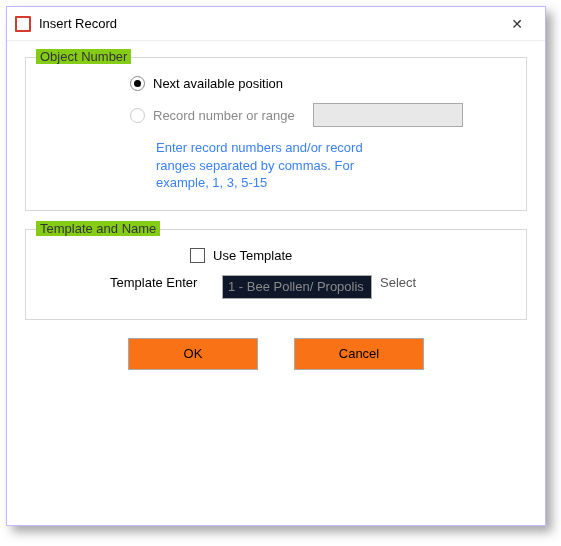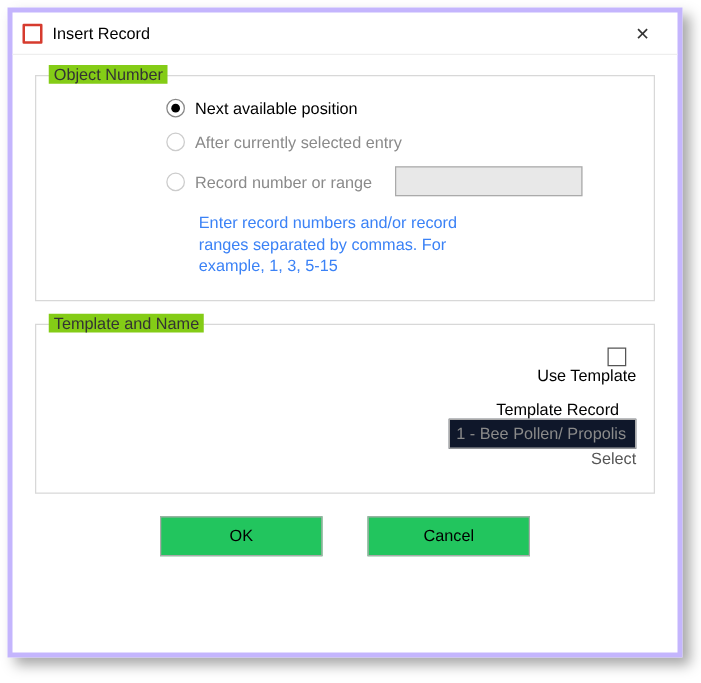--- a/index.html
+++ b/index.html
@@ -16,21 +16,21 @@
     height: 546px;
     position: relative;
   }
   .window {
     position: absolute;
     left: 6px;
     top: 6px;
     width: 540px;
     height: 520px;
     background: #fff;
-    border: 4px solid #c4b5fd;
+    border: 1px solid #c4b5fd;
     box-shadow: 6px 6px 10px rgba(0,0,0,0.35);
   }
   .titlebar {
     height: 34px;
     display: flex;
     align-items: center;
     padding: 0 8px;
     border-bottom: 1px solid #eee;
   }
   .app-icon {
@@ -108,23 +108,22 @@
   }
   .hint {
     padding: 6px 0 4px 116px;
     font-size: 13px;
     color: #3b82f6;
     max-width: 340px;
     line-height: 1.35;
   }
   .form-row {
     display: flex;
-    align-items: flex-end;
+    align-items: flex-start;
     padding: 6px 0 6px 70px;
-    flex-direction: column;
   }
   .checkbox {
     width: 15px;
     height: 15px;
     border: 1px solid #555;
     margin-right: 8px;
     background: #fff;
     flex-shrink: 0;
   }
   .check-label { font-size: 13px; }
@@ -139,42 +138,42 @@
     border: 1px solid #aaa;
     background: #0f172a;
     color: #8a8a8a;
     font-size: 13px;
     padding: 0 5px;
     white-space: nowrap;
     overflow: hidden;
     line-height: 22px;
   }
   .select-link {
-    margin-left: 28px;
+    margin-left: 8px;
     font-size: 13px;
     color: #555;
   }
   .name-input {
     width: 208px;
     height: 24px;
     border: 1px solid #888;
     font-size: 13px;
     padding: 0 5px;
   }
   .button-row {
     display: flex;
     justify-content: center;
     gap: 36px;
     margin-top: 8px;
   }
   .btn {
     width: 130px;
     height: 32px;
     border: 1px solid #aaa;
-    background: #22c55e;
+    background: #f97316;
     font-size: 13px;
     cursor: pointer;
     display: flex;
     align-items: center;
     justify-content: center;
   }
   .ck-row { padding-left: 150px; }
 </style>
 </head>
 <body>
@@ -192,44 +191,40 @@
     <div class="content">
 
       <div class="group">
         <div class="group-legend">Object Number</div>
 
         <div class="radio-row">
           <span class="radio selected"></span>
           <span class="radio-label">Next available position</span>
         </div>
 
-        <div class="radio-row">
-          <span class="radio disabled"></span>
-          <span class="radio-label disabled">After currently selected entry</span>
-        </div>
 
         <div class="radio-row">
           <span class="radio disabled"></span>
           <span class="radio-label disabled">Record number or range</span>
           <input class="range-input" disabled="" value="" style="">
         </div>
 
         <div class="hint">Enter record numbers and/or record ranges separated by commas. For example, 1, 3, 5-15</div>
       </div>
 
       <div class="group">
         <div class="group-legend">Template and Name</div>
 
         <div class="form-row ck-row">
           <span class="checkbox"></span>
           <span class="check-label">Use Template</span>
         </div>
 
         <div class="form-row">
-          <span class="row-label">Template Record</span>
+          <span class="row-label">Template Enter</span>
           <div class="template-input">1 - Bee Pollen/ Propolis</div>
           <span class="select-link">Select</span>
         </div>
 
       </div>
 
       <div class="button-row">
         <div class="btn">
           <span>OK</span>
         </div>

